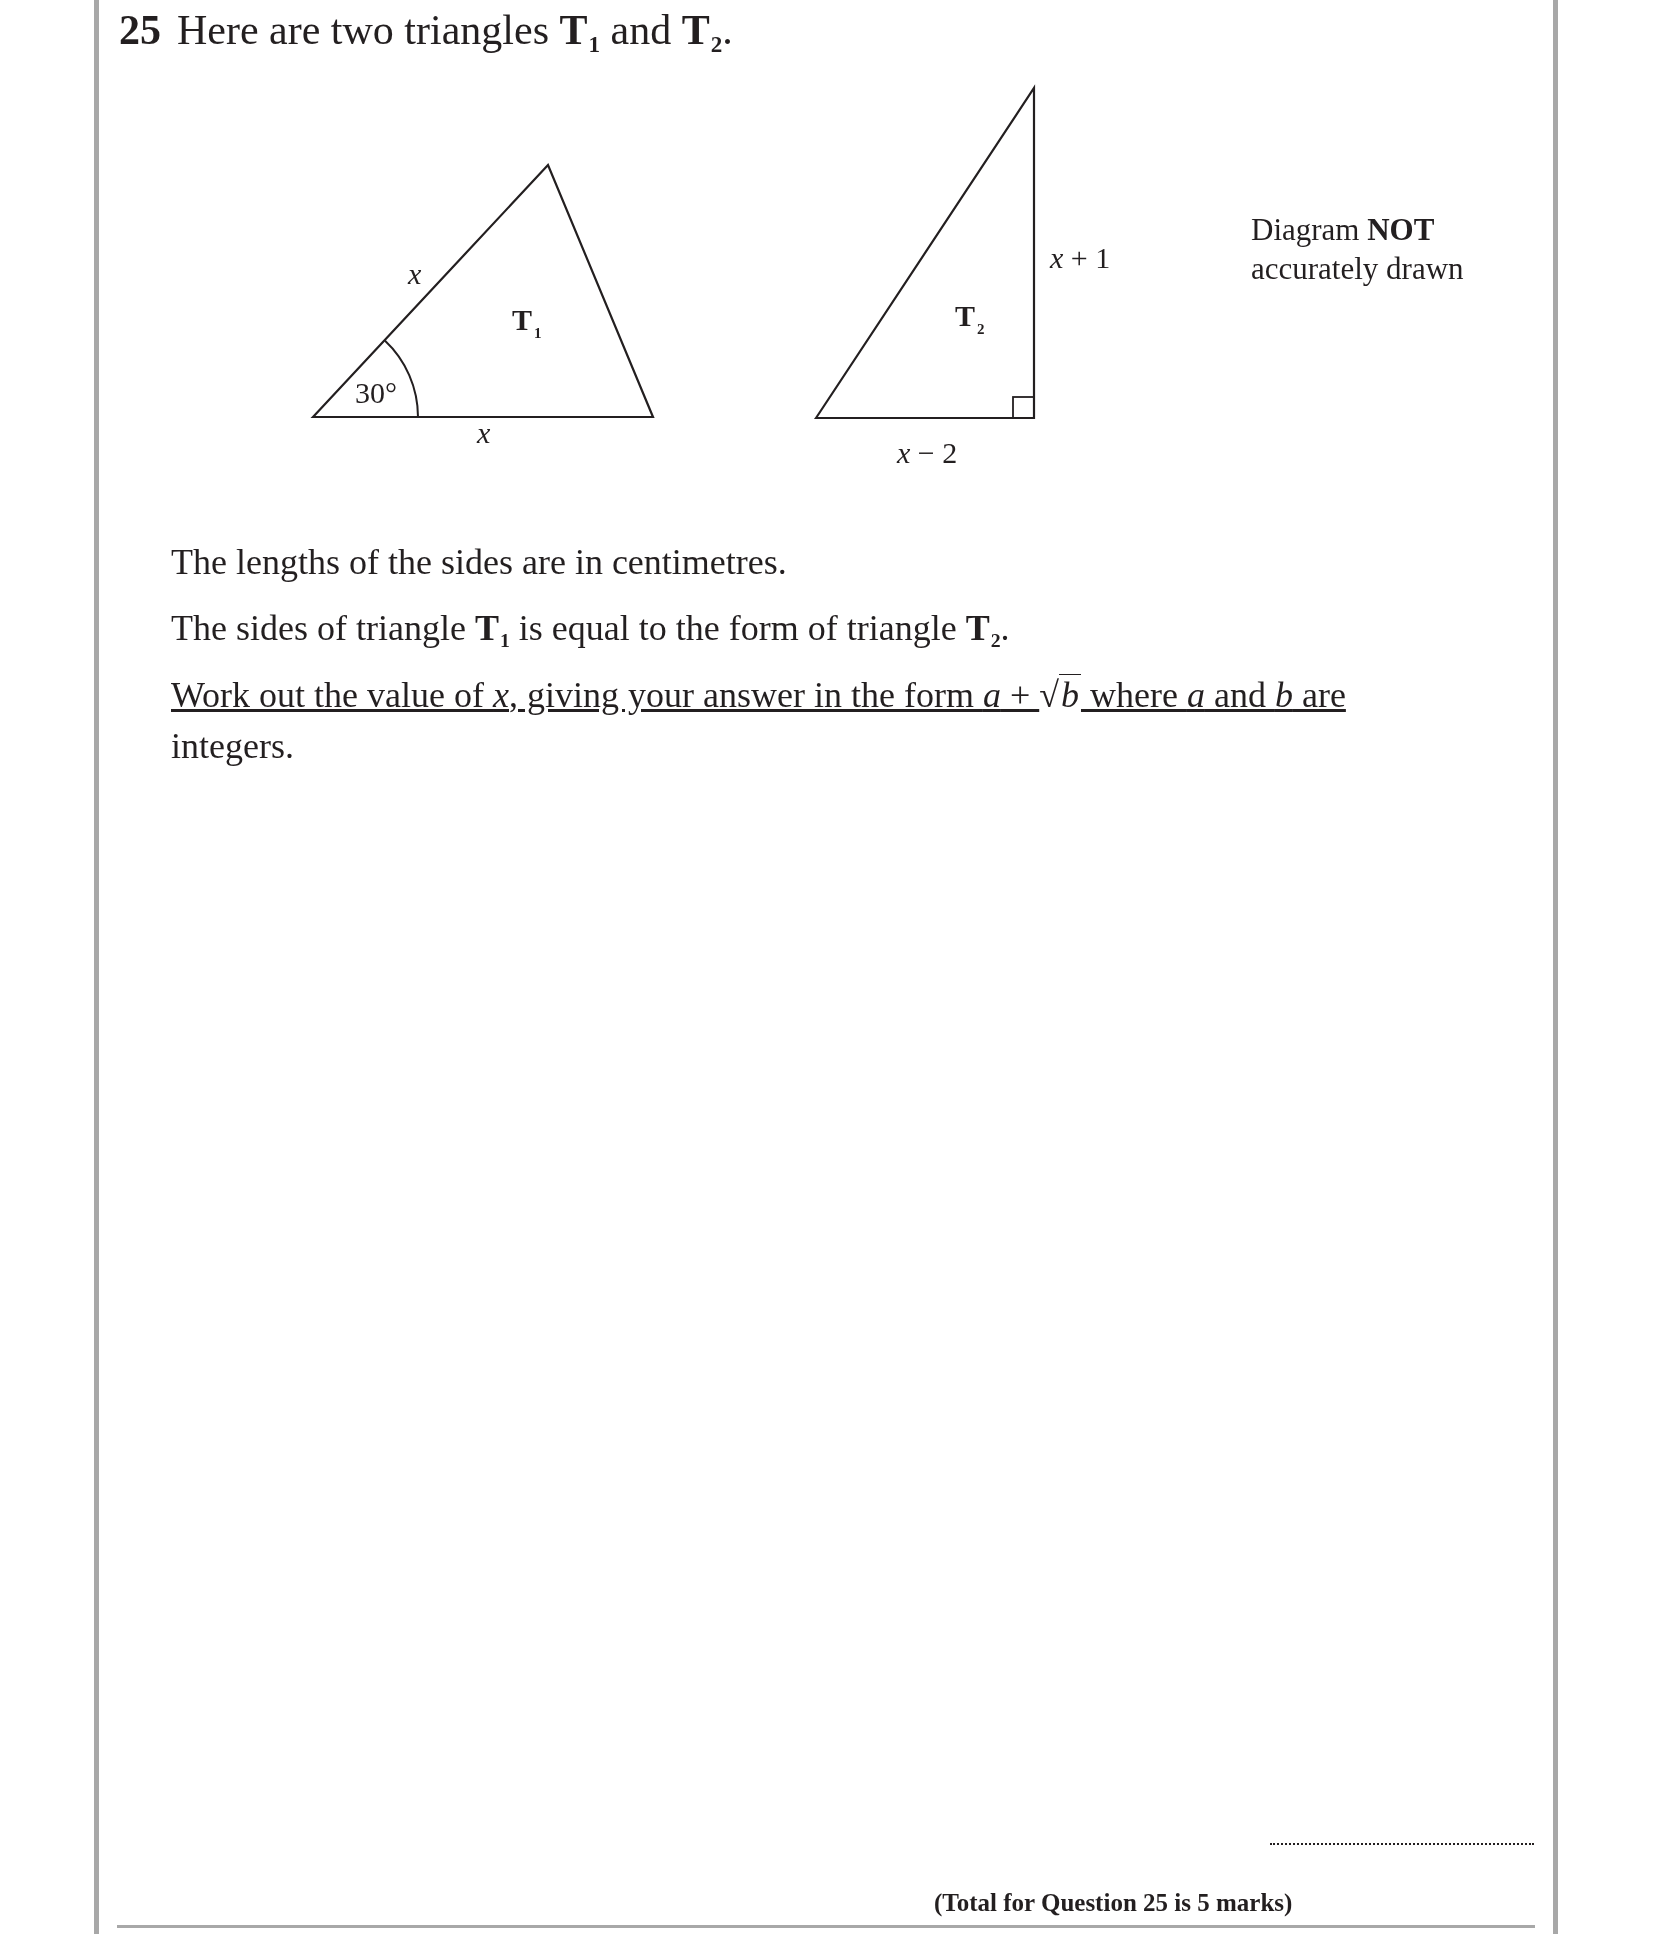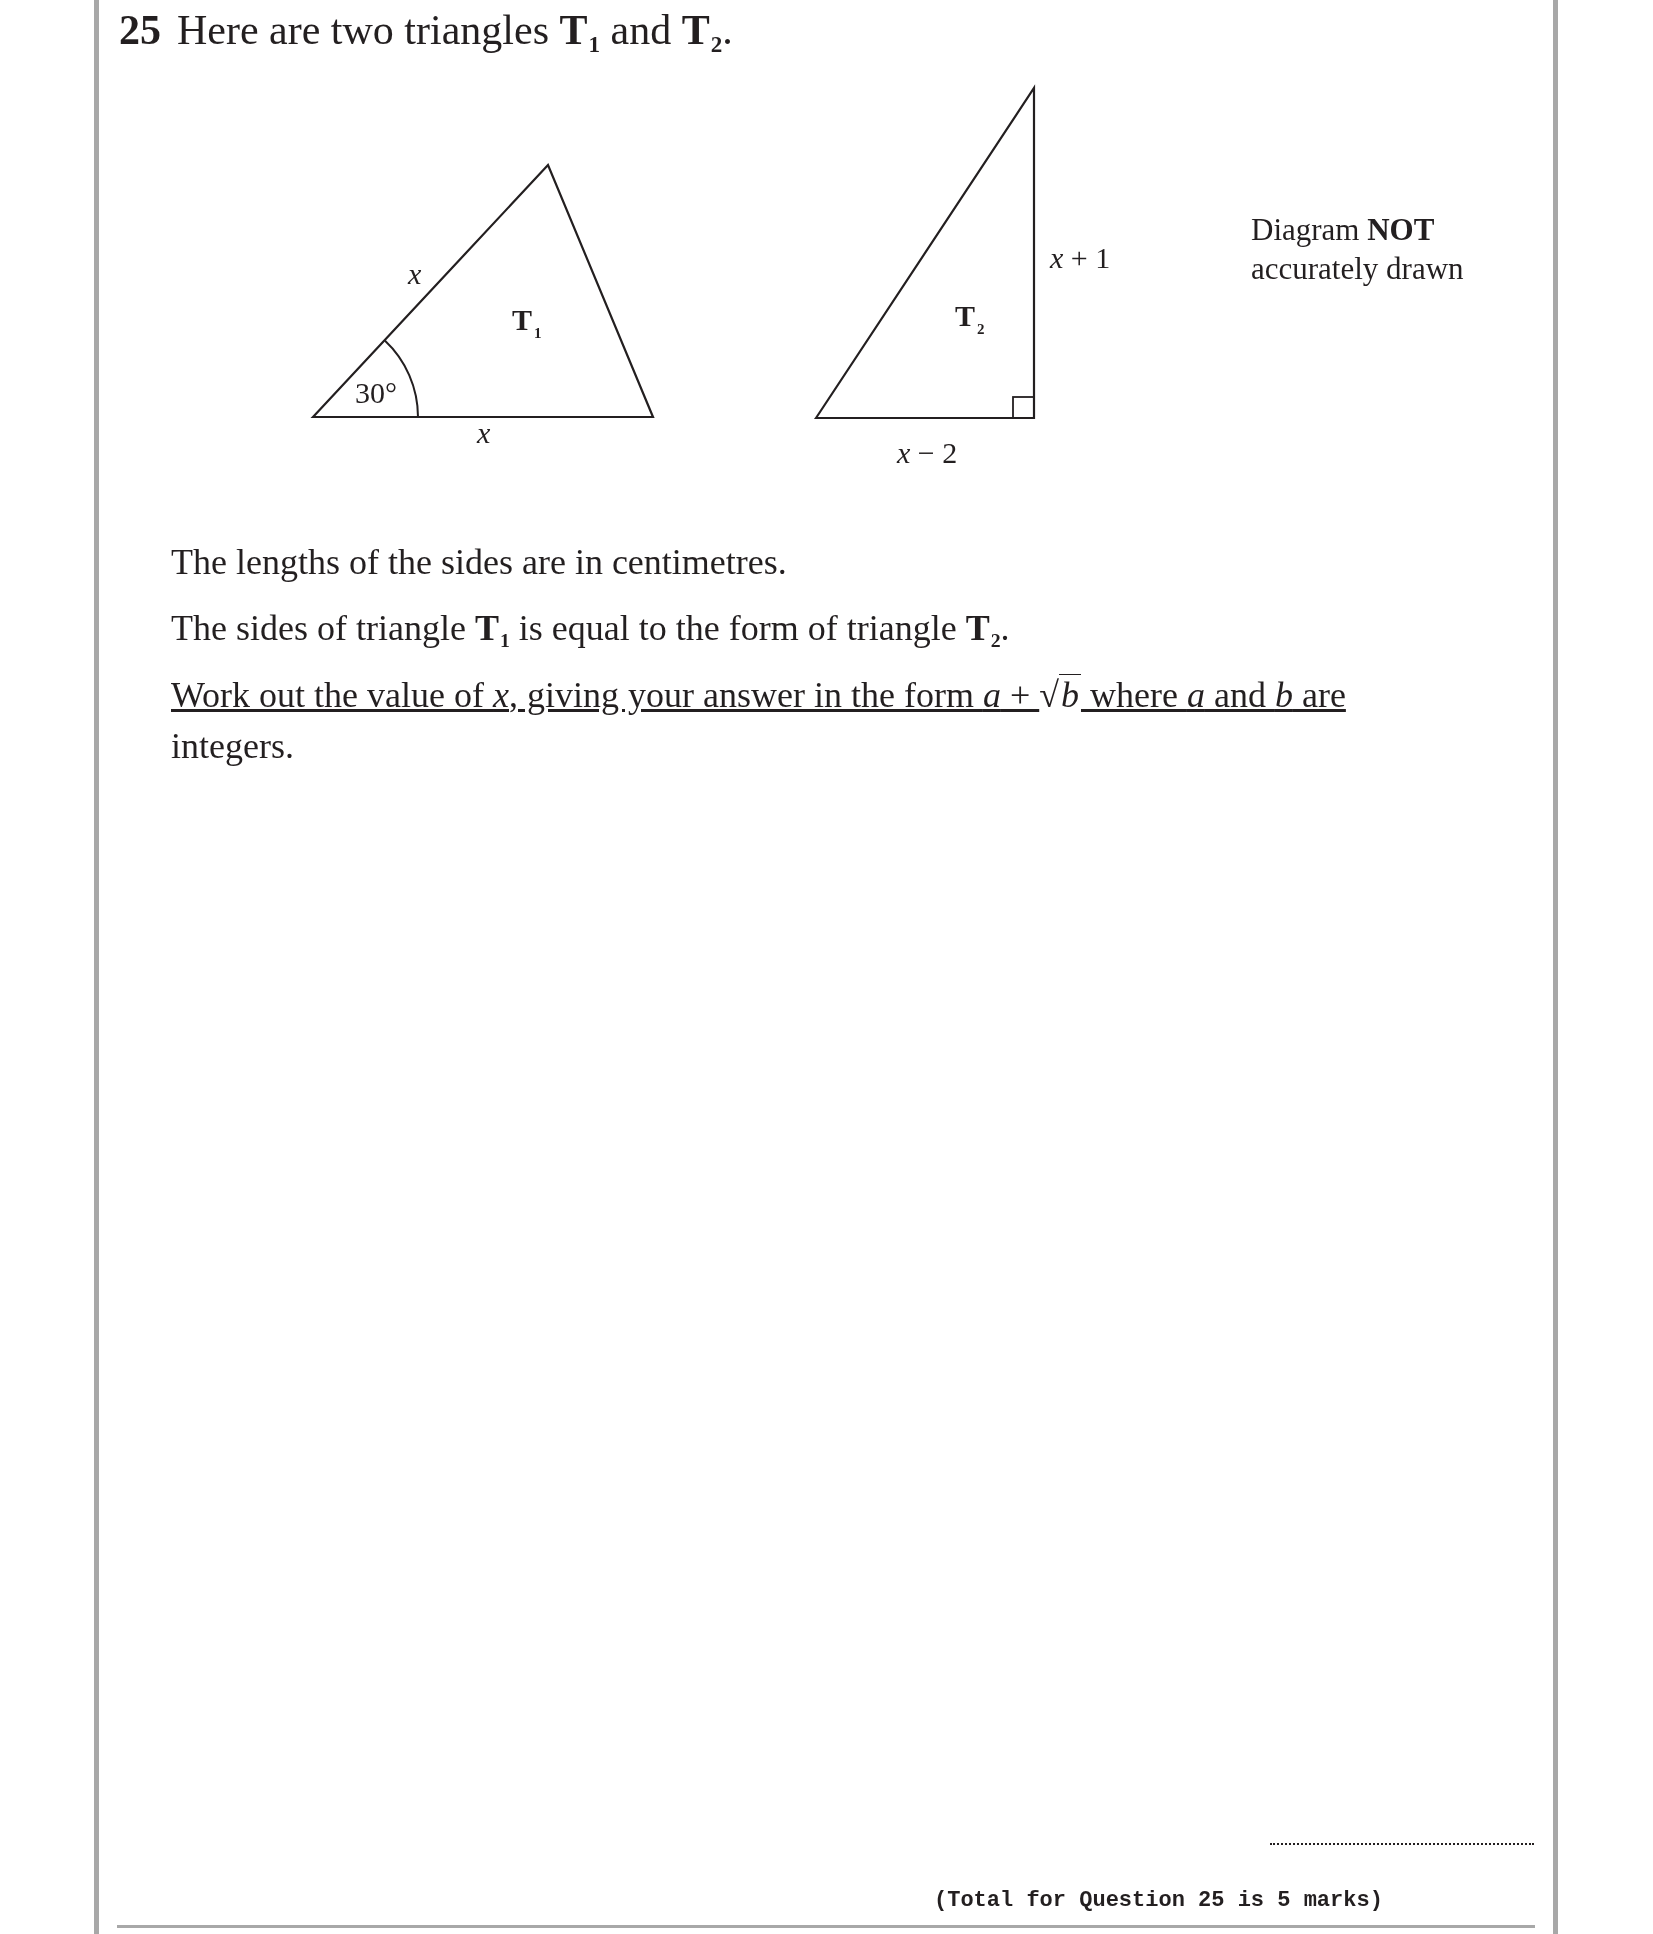--- a/index.html
+++ b/index.html
@@ -12,21 +12,21 @@
   .qnum { font-weight: bold; }
   .b { font-weight: bold; }
   .i { font-style: italic; }
   sub.s { font-size: 0.55em; font-weight: bold; vertical-align: -0.35em; margin-left: 1px; }
   .title { left: 119px; top: 9px; font-size: 42px; }
   .title .qnum { margin-right: 16px; }
   .para { left: 171px; font-size: 36px; }
   .diagram-note { left: 1251px; font-size: 31px; }
   .answer-line { position: absolute; left: 1270px; top: 1843px; width: 264px; height: 0;
                  border-top: 2px dotted #231f20; }
-  .total { left: 934px; top: 1890px; font-size: 22px; font-weight: bold; font-family: Liberation Mono, monospace; }
+  .total { left: 934px; top: 1890px; font-size: 25px; font-weight: bold; }
   svg.diagram { position: absolute; left: 0; top: 0; width: 1653px; height: 520px; overflow: visible; }
   svg text { font-family: "Liberation Serif", "DejaVu Serif", serif; fill: #231f20; }
   .sqrt { display: inline-block; position: relative; }
   .sqrt .rad { font-style: normal; }
   .sqrt .over { border-top: 1.5px solid #231f20; padding: 0 2px; font-style: italic; }
 </style>
 </head>
 <body>
 
 <div class="border-left"></div>

